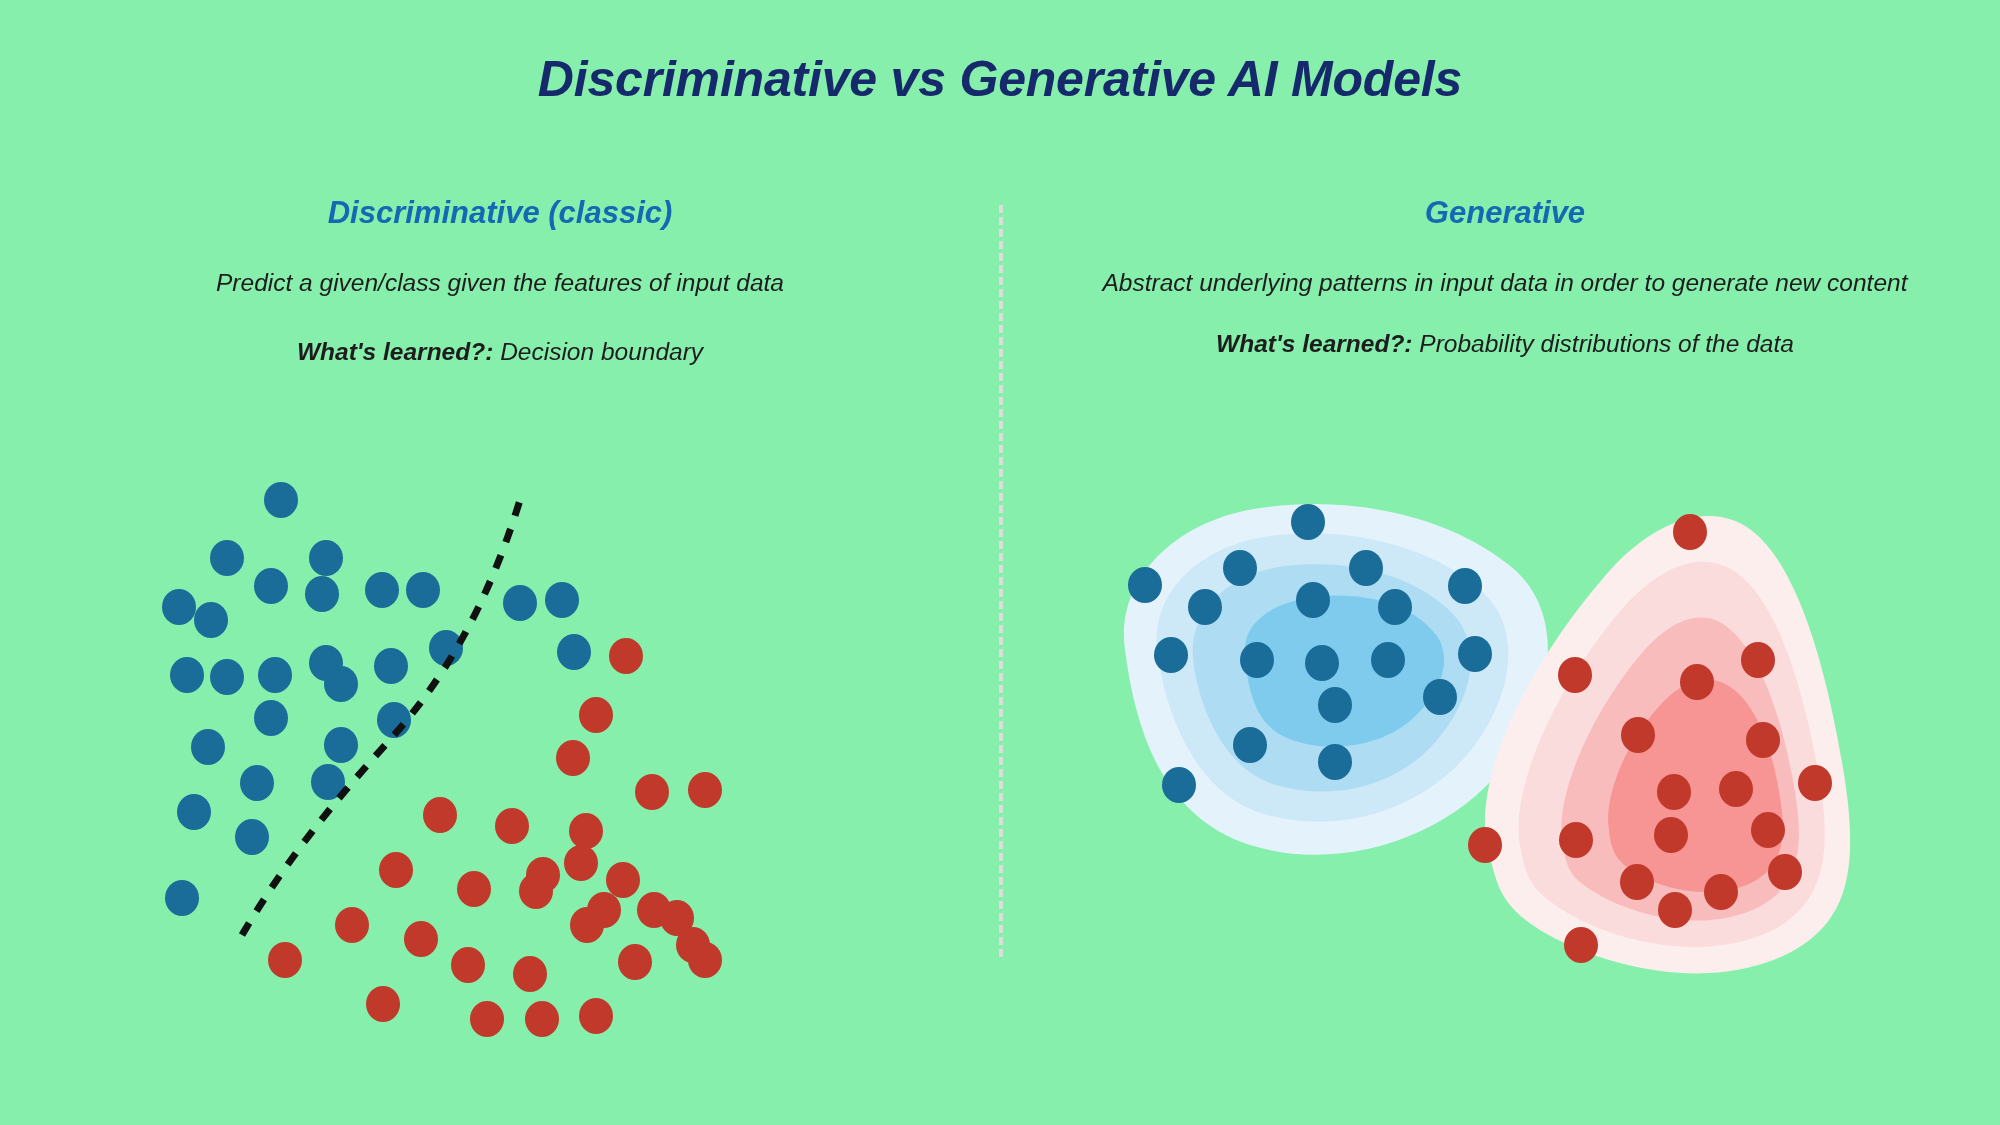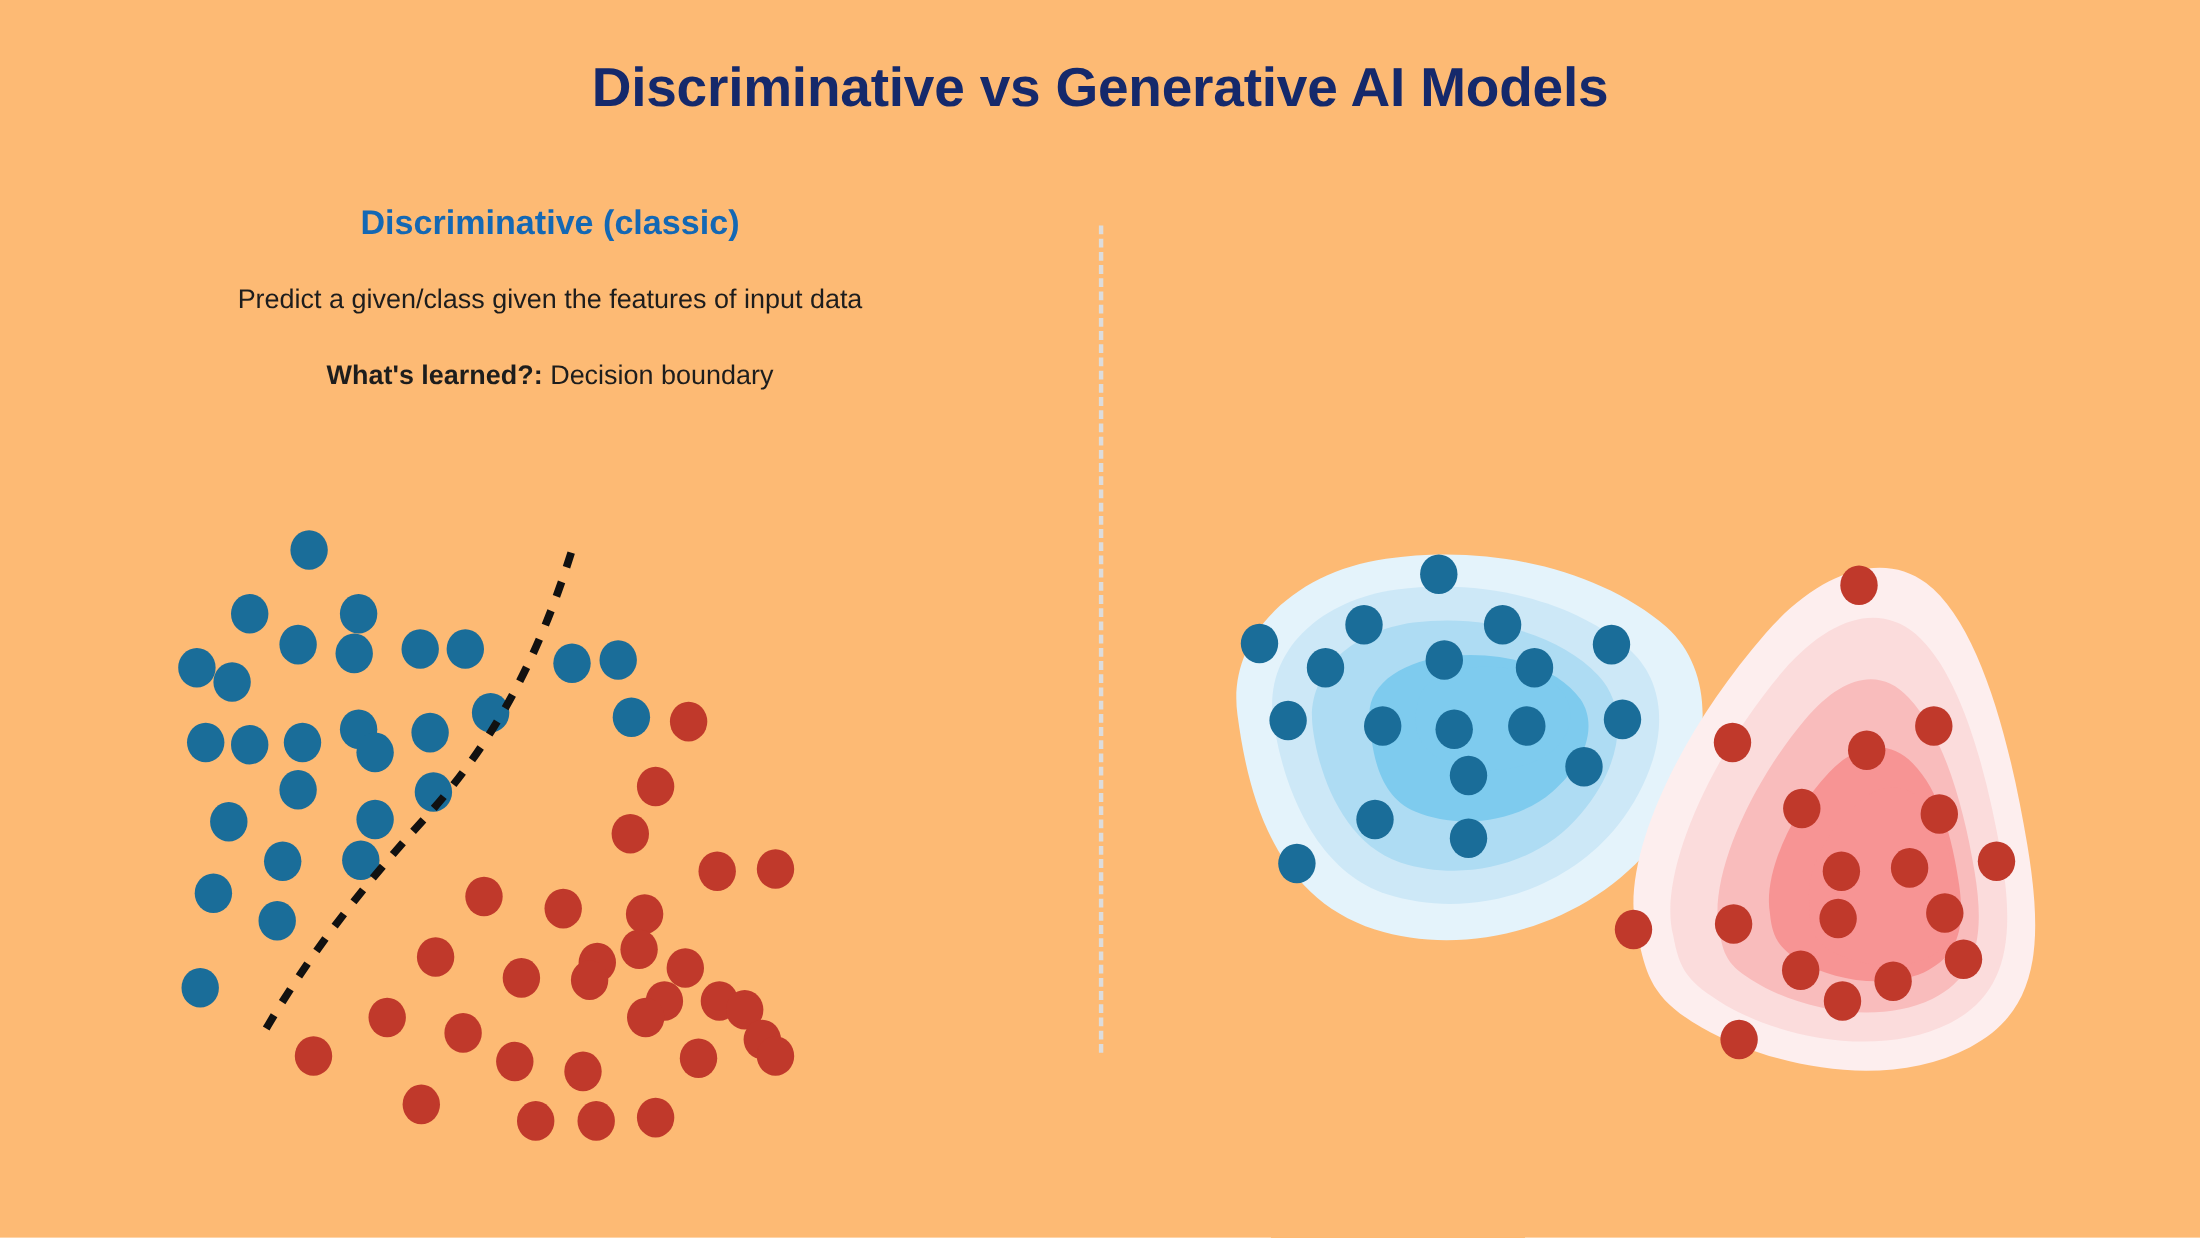--- a/index.html
+++ b/index.html
@@ -12,41 +12,42 @@
     height: 1125px;
     font-family: "Liberation Sans", sans-serif;
     color: #1a1a1a;
     overflow: hidden;
     position: relative;
   }
 
   #slide {
     position: absolute;
     inset: 0;
-    background: #fdba74;
+    background: #86efac;
+    font-style: italic;
   }
 
   
   .slide-title {
     position: absolute;
     top: 52px;
     left: 0;
     width: 2000px;
     text-align: center;
     font-size: 50px;
     font-weight: bold;
     letter-spacing: -0.2px;
     color: #15296b;
     line-height: 1.1;
   }
 
   
   .column {
     position: absolute;
-    top: 184px;
+    top: 194px;
   }
   .column.left  { left: 60px;   width: 880px; }
   .column.right { left: 1065px; width: 880px; }
 
   .column-heading {
     text-align: center;
     font-size: 31px;
     font-weight: bold;
     color: #1468b4;
     line-height: 1.2;
@@ -107,20 +108,29 @@
   <div class="column left">
     <div class="column-heading">Discriminative (classic)</div>
 
     <div class="column-desc">Predict a given/class given the features of input data</div>
 
     <div class="learned-line">
       <span class="learned-label">What's learned?:</span><span> Decision boundary</span>
     </div>
   </div>
 
+  <div class="column right">
+    <div class="column-heading">Generative</div>
+
+    <div class="column-desc">Abstract underlying patterns in input data in order to generate new content</div>
+
+    <div class="learned-line">
+      <span class="learned-label">What's learned?:</span><span> Probability distributions of the data</span>
+    </div>
+  </div>
 
   <div class="figure left">
     <svg id="svg-left" width="700" height="520" viewBox="0 0 700 520">
         <g>
           <ellipse cx="151" cy="30" rx="17" ry="18" fill="#1a6d99"></ellipse>
           <ellipse cx="97" cy="88" rx="17" ry="18" fill="#1a6d99"></ellipse>
           <ellipse cx="196" cy="88" rx="17" ry="18" fill="#1a6d99"></ellipse>
           <ellipse cx="141" cy="116" rx="17" ry="18" fill="#1a6d99"></ellipse>
           <ellipse cx="192" cy="124" rx="17" ry="18" fill="#1a6d99"></ellipse>
           <ellipse cx="49" cy="137" rx="17" ry="18" fill="#1a6d99"></ellipse>

